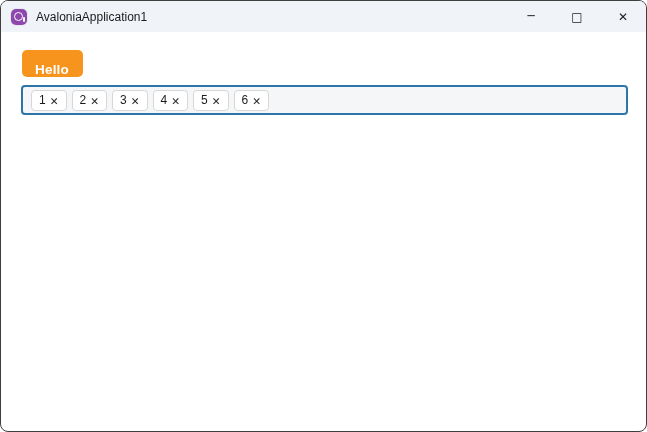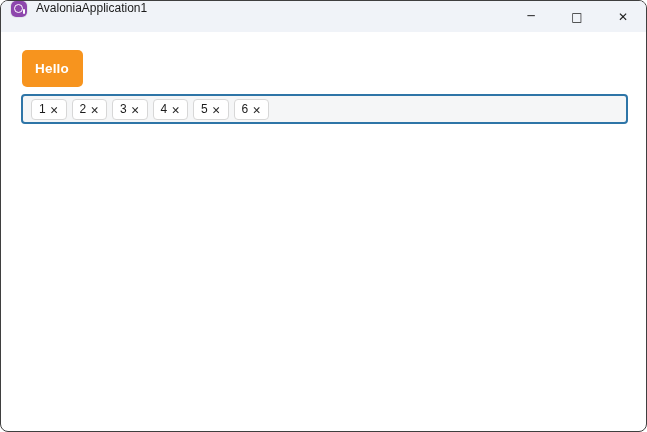--- a/index.html
+++ b/index.html
@@ -18,20 +18,21 @@
     border-radius:8px;
     background:var(--content-bg,#ffffff);
     overflow:hidden;
     box-sizing:content-box;
   }
   
   .titlebar{
     height:31px;
     background:var(--titlebar-bg,#f0f3f8);
     display:flex;
+    align-items:center;
   }
   .app-icon{
     width:16px;height:16px;
     margin-left:10px;
     background:var(--logo-purple,#8e47ad);
     border-radius:5px;
     position:relative;
     flex:0 0 auto;
     box-shadow:0 0 0 1px rgba(0,0,0,0.05);
   }
@@ -72,22 +73,22 @@
   .win-btn .glyph{font-size:11px;line-height:1;}
   .win-btn.minimize .glyph{font-size:12px;transform:translateY(-1px);}
   .win-btn.maximize .glyph{font-size:12px;}
   .win-btn.close .glyph{font-size:12px;}
   
   .content{
     padding:18px 18px 0 20px;
   }
   .tabstrip{
     display:inline-flex;
-    align-items:center;
-    height:37px;
+    align-items:flex-end;
+    height:27px;
     background:var(--accent-orange,#f7941e);
     border-radius:5px;
     margin-left:1px;
     overflow:hidden;
   }
   .tab{
     display:flex;align-items:center;
     padding:0 13px;
     color:var(--tab-text,#ffffff);
     font-size:13.5px;

